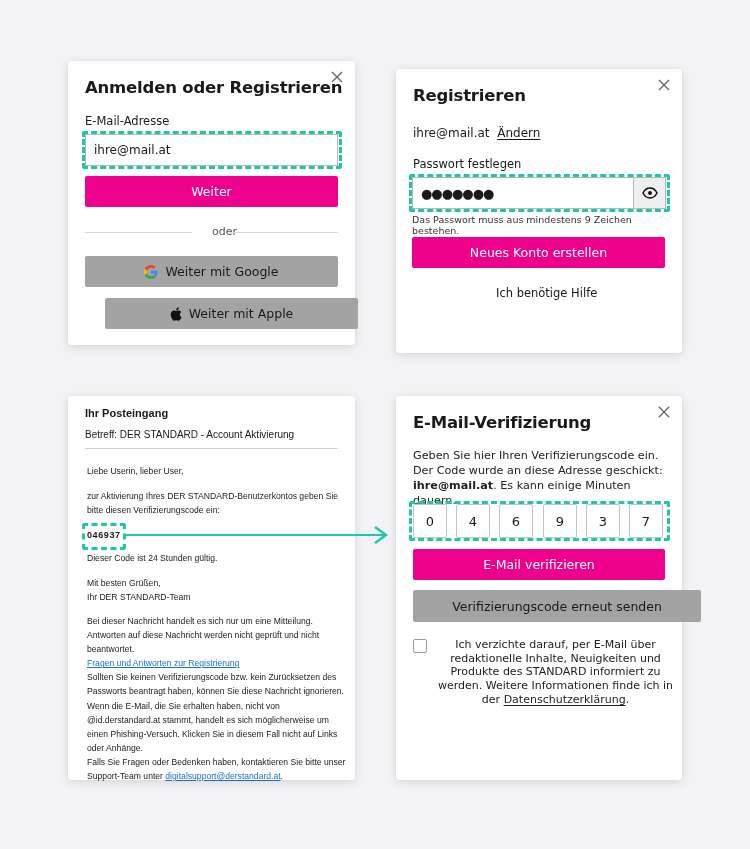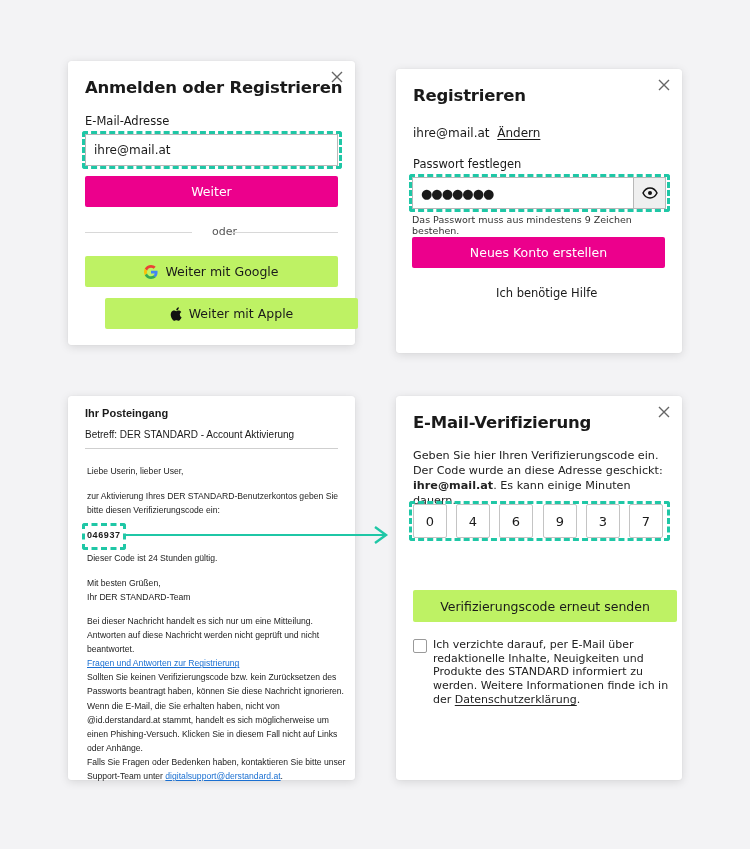--- a/index.html
+++ b/index.html
@@ -54,21 +54,21 @@
     position: absolute;
     background: #ec008c;
     color: #fff;
     font-size: 12.5px;
     display: flex; align-items: center; justify-content: center;
     border-radius: 2px;
     cursor: pointer;
   }
   .btn-gray {
     position: absolute;
-    background: #bef264;
+    background: #a3a3a3;
     color: #1a1a1a;
     font-size: 12.5px;
     display: flex; align-items: center; justify-content: center;
     border-radius: 2px;
     cursor: pointer;
   }
   .btn-gray .ic { margin-right: 7px; display: inline-flex; }
 
   .divider-line { position: absolute; height: 1px; background: #d8d8d8; }
   .or-text { position: absolute; font-size: 11px; color: #555; }
@@ -108,21 +108,21 @@
     border-radius: 2px;
     display: flex; align-items: center; justify-content: center;
     font-size: 13px; color: #1a1a1a; background: #fff;
   }
   .checkbox {
     position: absolute; left: 17px; top: 243px;
     width: 14px; height: 14px;
     border: 1px solid #9a9a9a; border-radius: 2px; background: #fff;
     cursor: pointer;
   }
-  .consent { position: absolute; left: 37px; top: 242px; width: 245px; font-size: 11px; line-height: 13.7px; color: #222; }
+  .consent { position: absolute; left: 37px; top: 242px; width: 245px; font-size: 11px; line-height: 13.7px; color: #222; text-align: center; }
 </style>
 </head>
 <body>
 
 <div class="card" id="card-login">
   <div class="close">
     <svg viewBox="0 0 16 16">
         <path d="M3 3 L13 13 M13 3 L3 13" stroke="#666" stroke-width="1.4"></path>
       </svg>
   </div>
@@ -230,19 +230,20 @@
   </div>
 
   <div class="dashed" style="left:13px; top:105px; width:261px; height:40px;"></div>
   <div class="digit" style="left:17px;">0</div>
   <div class="digit" style="left:60px;">4</div>
   <div class="digit" style="left:103px;">6</div>
   <div class="digit" style="left:147px;">9</div>
   <div class="digit" style="left:190px;">3</div>
   <div class="digit" style="left:233px;">7</div>
 
-  <div class="btn-gray" style="left:17px; top:194px; width:264px; height:32px;">Verifizierungscode erneut senden</div>
+  <div class="btn-pink" style="left:17px; top:153px; width:252px; height:31px;">E-Mail verifizieren</div>
+  <div class="btn-gray" style="left:17px; top:194px; width:288px; height:32px;">Verifizierungscode erneut senden</div>
 
   <div class="checkbox"></div>
   <div class="consent">
     <span>Ich verzichte darauf, per E-Mail über redaktionelle Inhalte, Neuigkeiten und Produkte des STANDARD informiert zu werden. Weitere Informationen finde ich in der </span><span class="link-underline">Datenschutzerklärung</span><span>.</span>
   </div>
 </div>
 
 </body></html>

